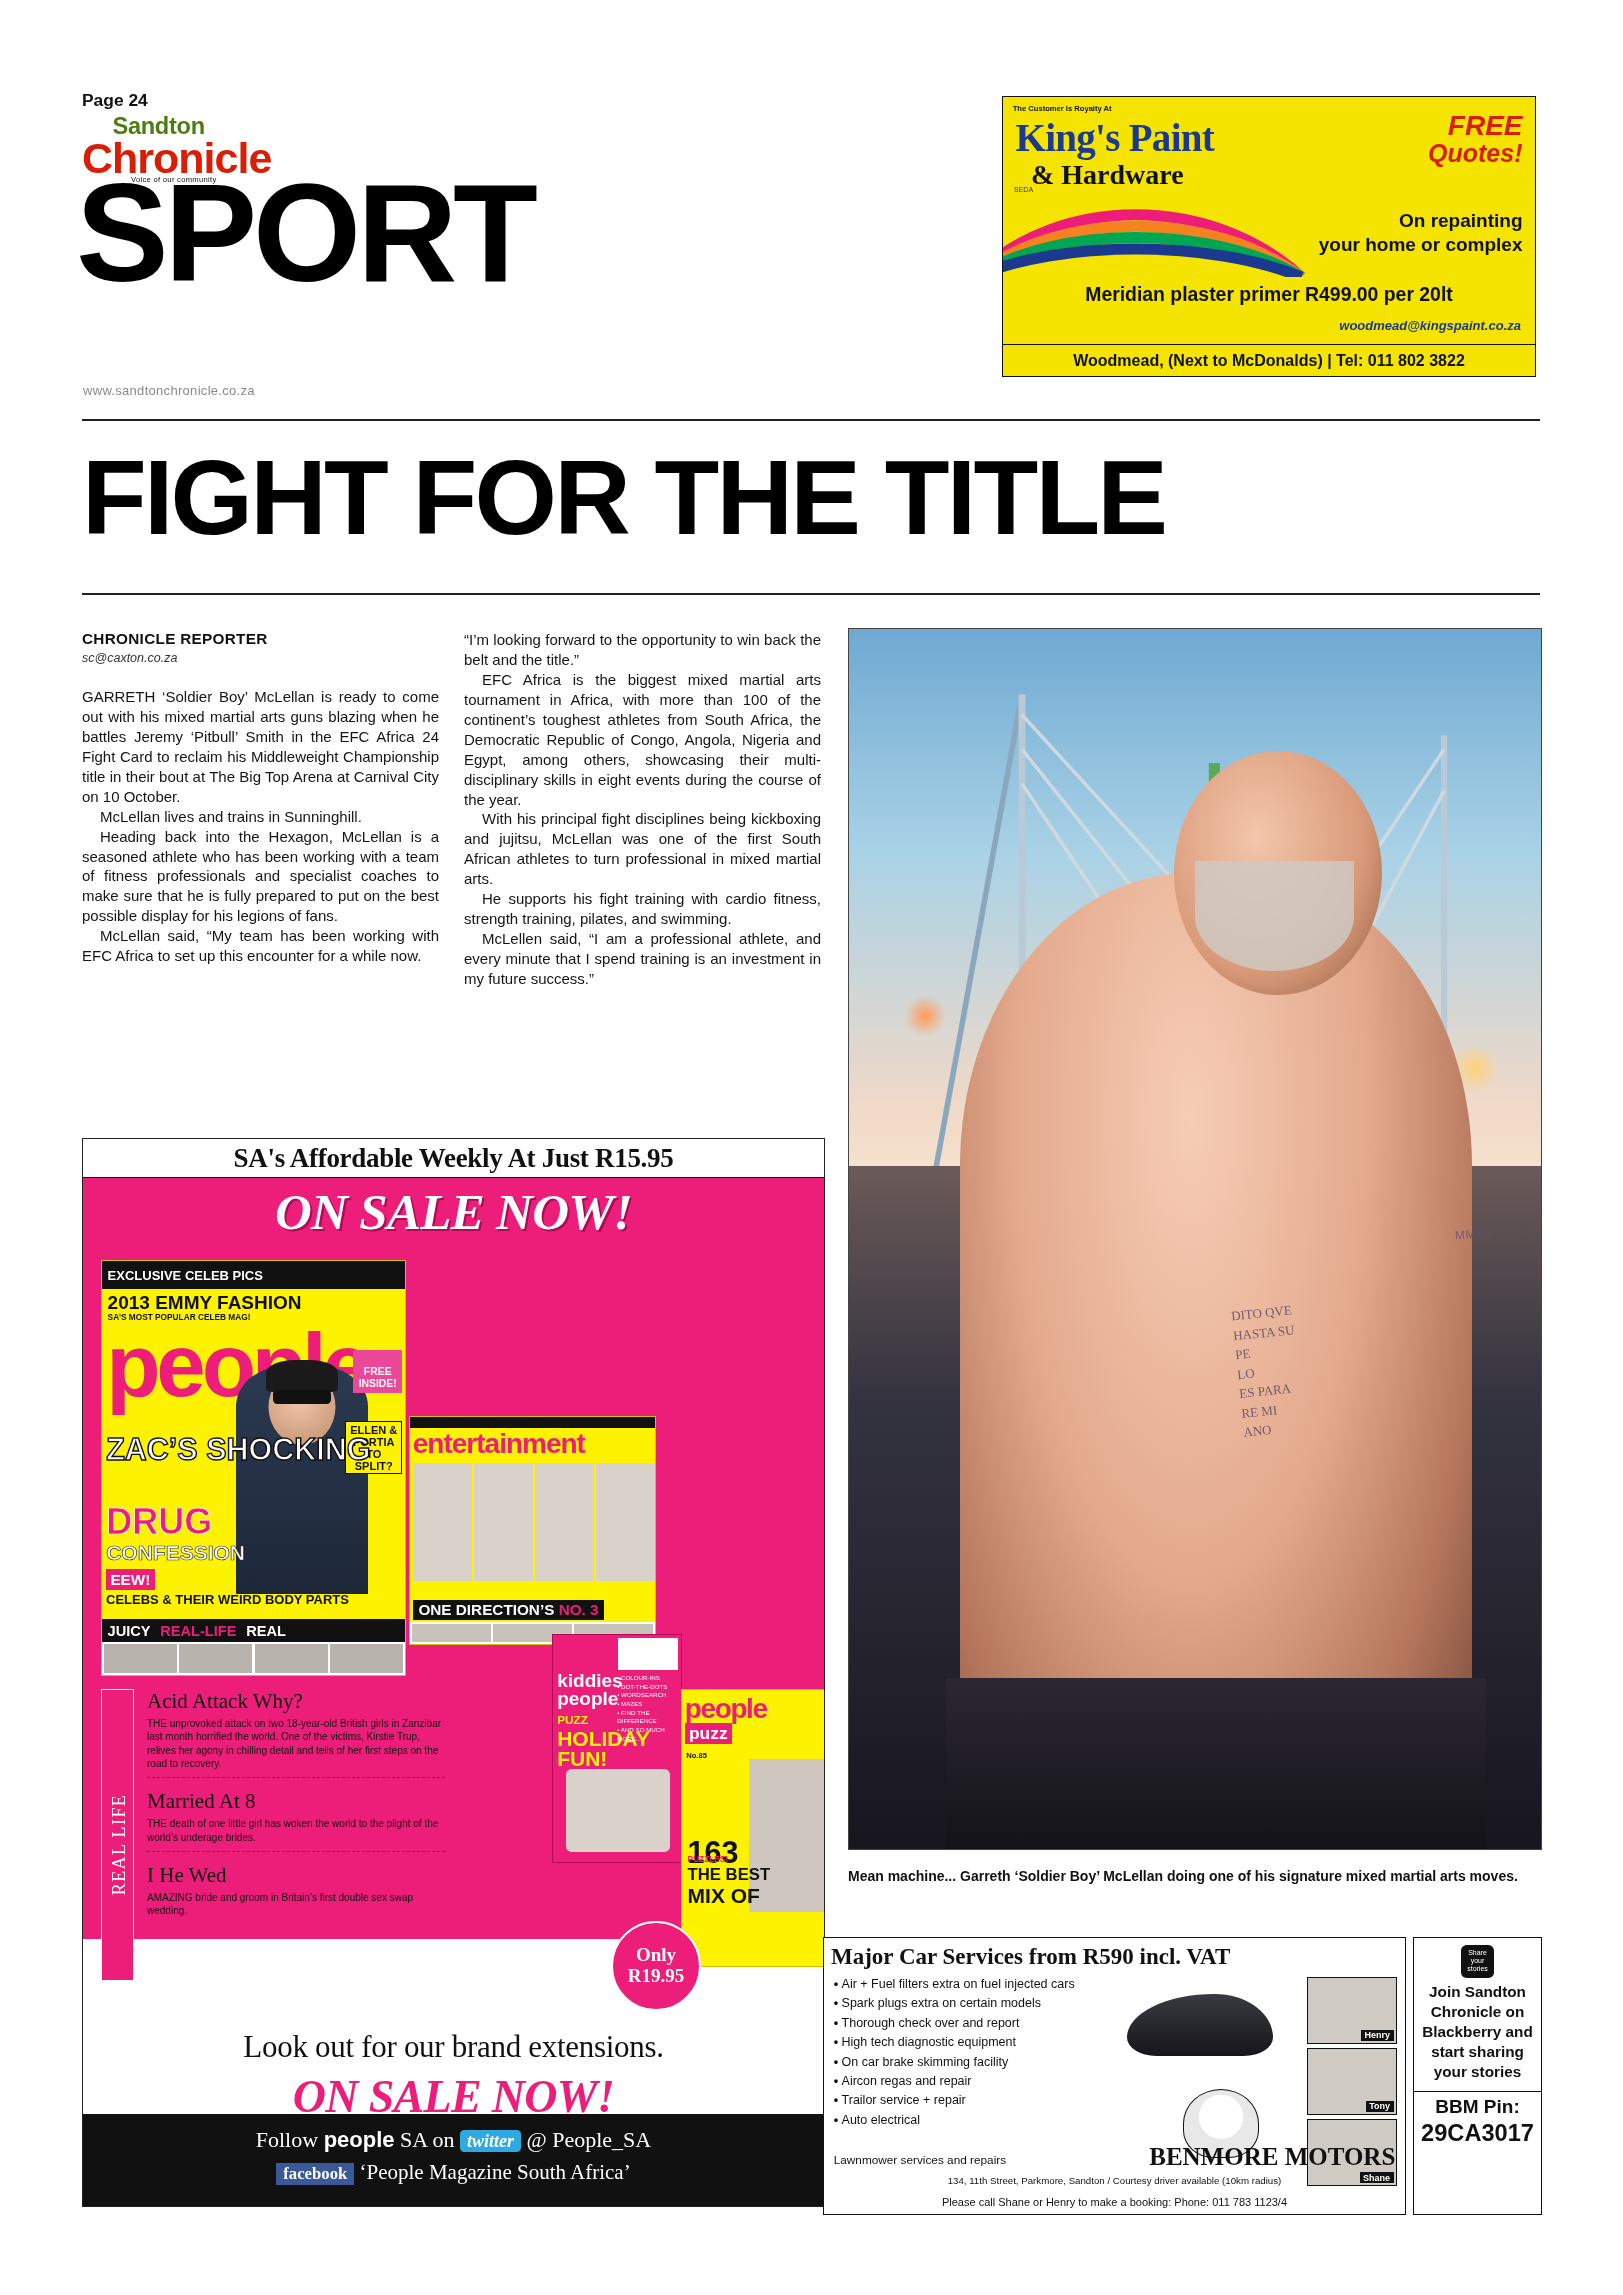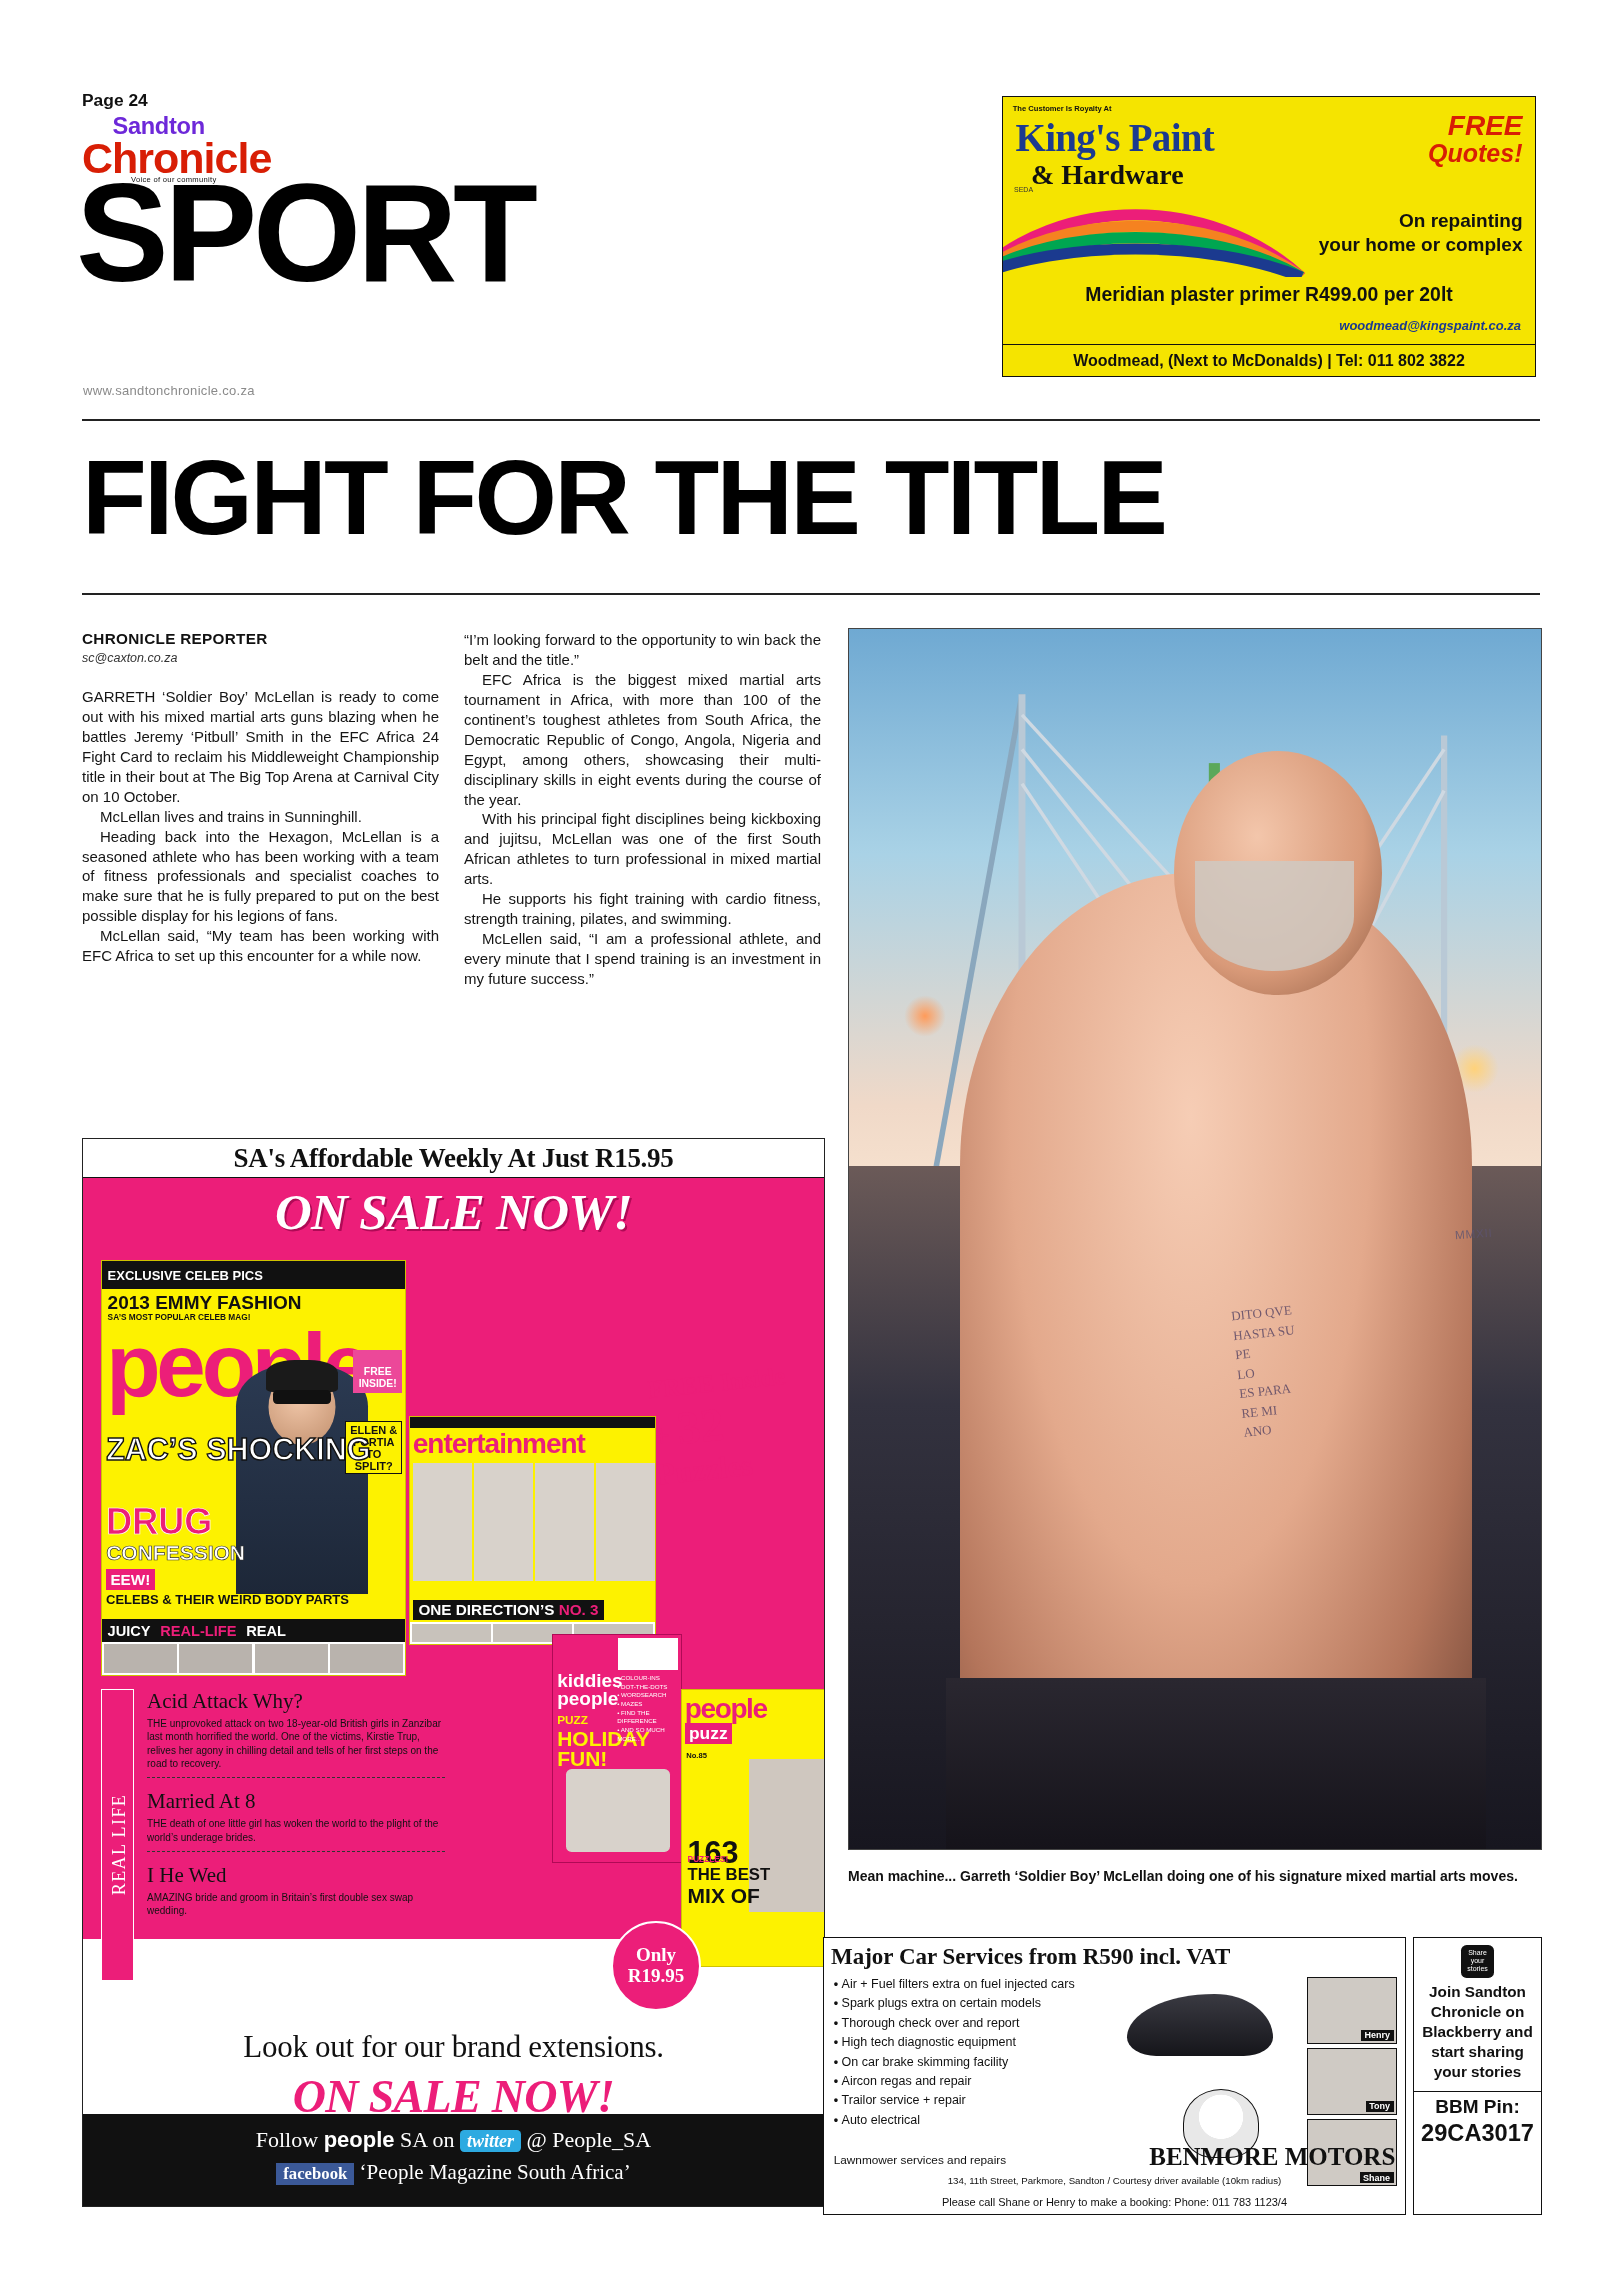--- a/index.html
+++ b/index.html
@@ -17,21 +17,21 @@
   }
 
   
   .pagenum {
     position:absolute; left:82px; top:90px;
     font-size:17.4px; font-weight:bold; color:#111;
     font-family:"Liberation Sans", sans-serif;
   }
   .logo-wrap { position:absolute; left:82px; top:115px; }
   .logo-sandton {
-    font-size:23.6px; font-weight:bold; color:#6d28d9; letter-spacing:-0.3px;
+    font-size:23.6px; font-weight:bold; color:#4d7c0f; letter-spacing:-0.3px;
     margin-left:30.5px; line-height:1;
   }
   .logo-chronicle {
     font-size:43px; font-weight:bold; color:#d81e05; line-height:0.92;
     letter-spacing:-1px;
   }
   .logo-tag {
     font-size:7.6px; color:#111; letter-spacing:0.3px; margin-left:49px; margin-top:-2.8px;
   }
   .sport-word {

